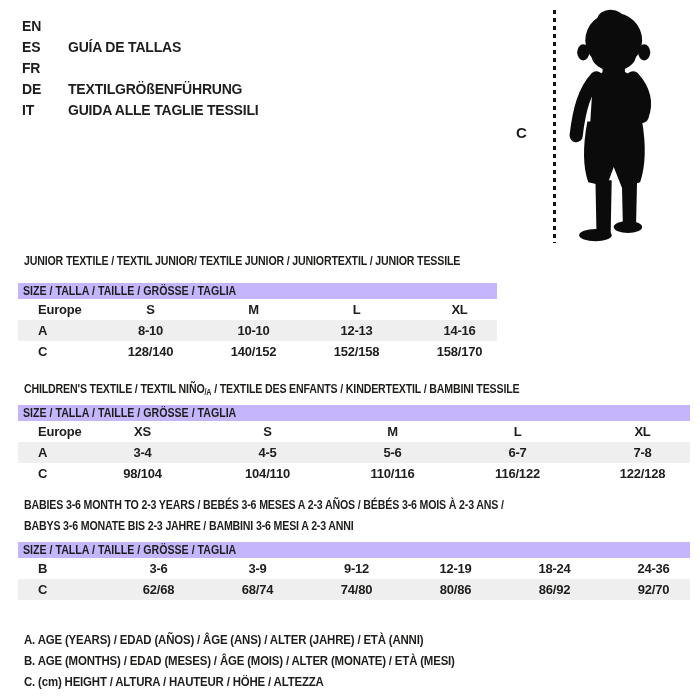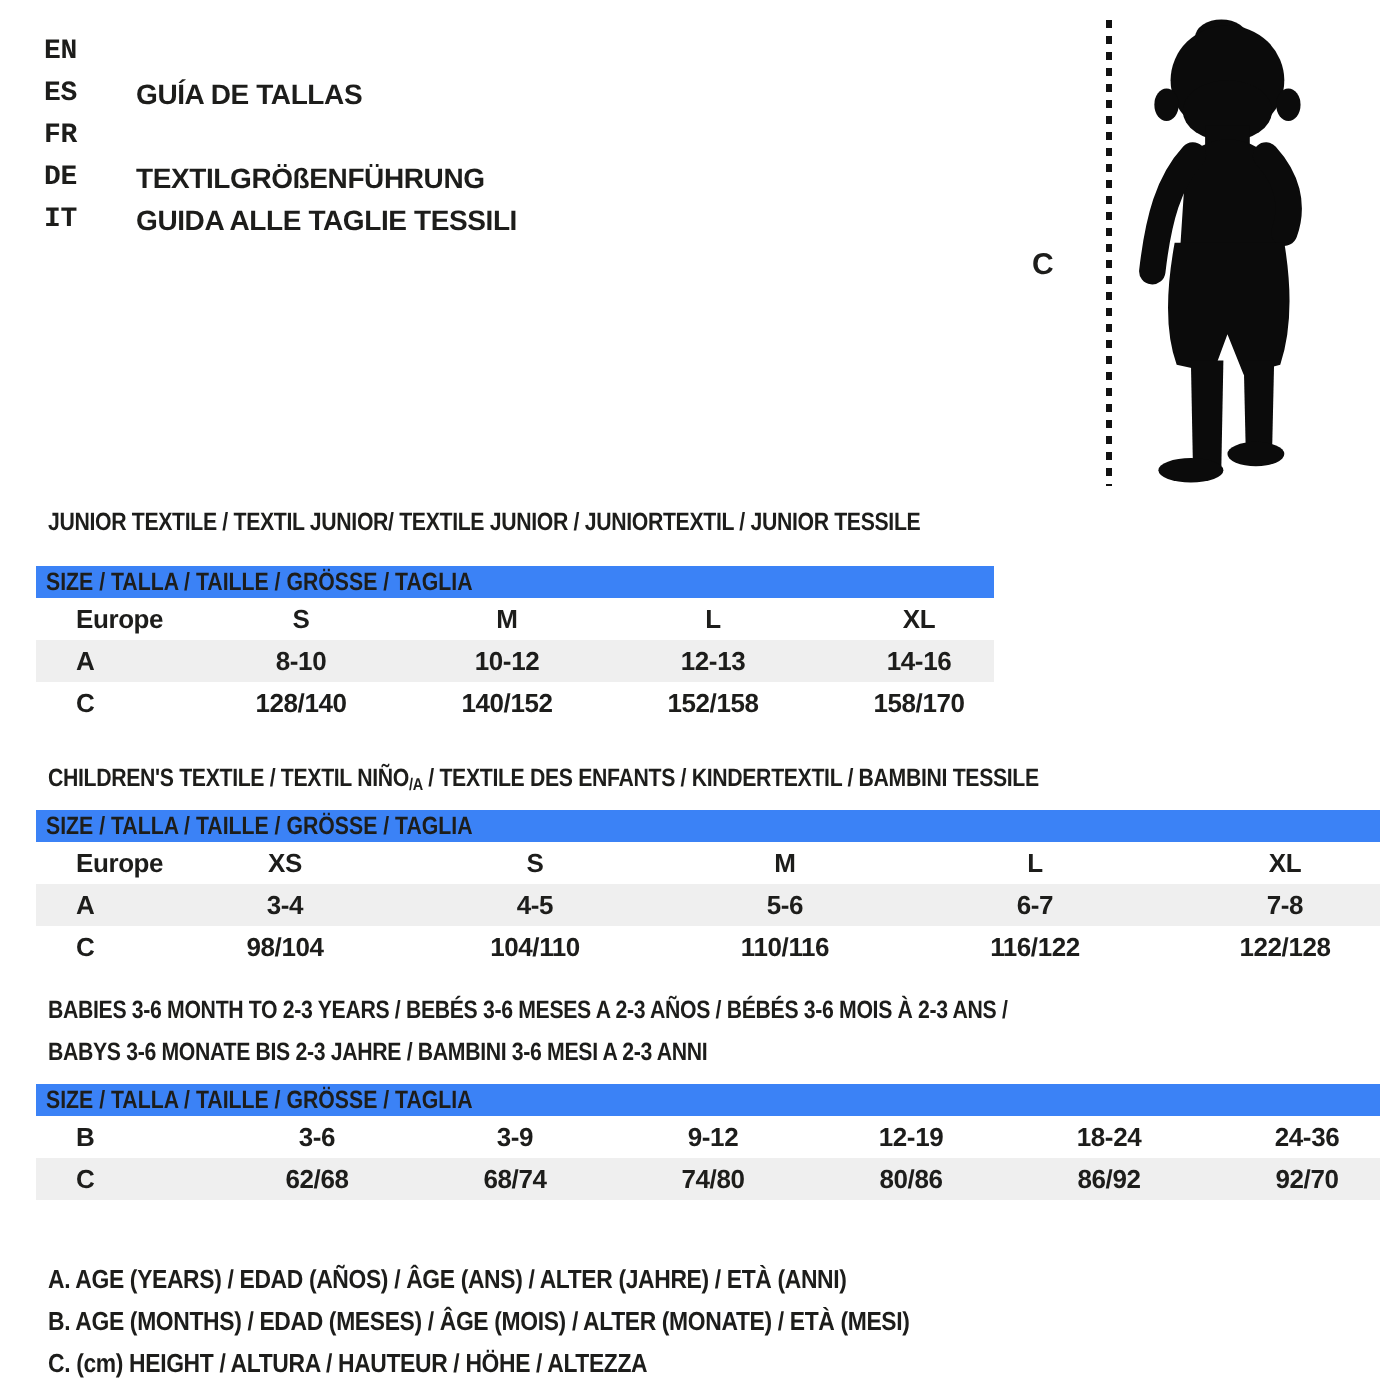--- a/index.html
+++ b/index.html
@@ -6,42 +6,42 @@
   body { background:#ffffff; }
   .page {
     position:relative; width:700px; height:700px; background:#ffffff;
     font-family:"Liberation Sans", sans-serif; color:#1d1d1b; font-weight:700;
     overflow:hidden;
   }
 
   
   .lang-block { position:absolute; left:22px; top:16px; }
   .lang-row { display:flex; line-height:21px; font-size:14px; letter-spacing:-0.2px; }
-  .lang-code { width:46px; flex:none;font-family:Liberation Mono, monospace; }
+  .lang-code { width:46px; flex:none; }
 
   
   .dash-line {
     position:absolute; left:553px; top:10px; width:3px; height:233px;
     background:repeating-linear-gradient(to bottom, #111 0 4px, transparent 4px 8px);
   }
   .c-label { position:absolute; left:516px; top:125px; font-size:15px; line-height:16px; }
   .baby-svg { position:absolute; left:566px; top:7px; }
 
   
   .section-title {
     position:absolute; left:24px; font-size:12.5px; line-height:20.5px;
     letter-spacing:-0.2px; transform:scaleX(0.85); transform-origin:left top;
     white-space:nowrap;
   }
   .sub { font-size:8.5px; vertical-align:-2px; }
 
   
   .size-table { position:absolute; left:18px; }
   .size-bar {
-    height:16px; background:#3b82f6; line-height:16px; font-size:12.5px;
+    height:16px; background:#c4b5fd; line-height:16px; font-size:12.5px;
     padding-left:5px; white-space:nowrap; overflow:hidden;
   }
   .size-bar span { display:inline-block; transform:scaleX(0.85); transform-origin:left center; }
   .trow { display:flex; height:21px; line-height:21px; font-size:13px; letter-spacing:-0.2px; }
   .trow.striped { background:#efefef; }
   .tlabel { flex:none; text-align:left; padding-left:5px;margin-left:15px; }
   .tcell { flex:none; text-align:center; }
 
   #t1 { top:283px; width:479px; }
   #t1 .tlabel { width:66px; }
@@ -121,21 +121,21 @@
     <div class="trow">
       <span class="tlabel">Europe</span>
       <span class="tcell">S</span>
       <span class="tcell">M</span>
       <span class="tcell">L</span>
       <span class="tcell">XL</span>
     </div>
     <div class="trow striped">
       <span class="tlabel">A</span>
       <span class="tcell">8-10</span>
-      <span class="tcell">10-12</span>
+      <span class="tcell">10-10</span>
       <span class="tcell">12-13</span>
       <span class="tcell">14-16</span>
     </div>
     <div class="trow">
       <span class="tlabel">C</span>
       <span class="tcell">128/140</span>
       <span class="tcell">140/152</span>
       <span class="tcell">152/158</span>
       <span class="tcell">158/170</span>
     </div>

